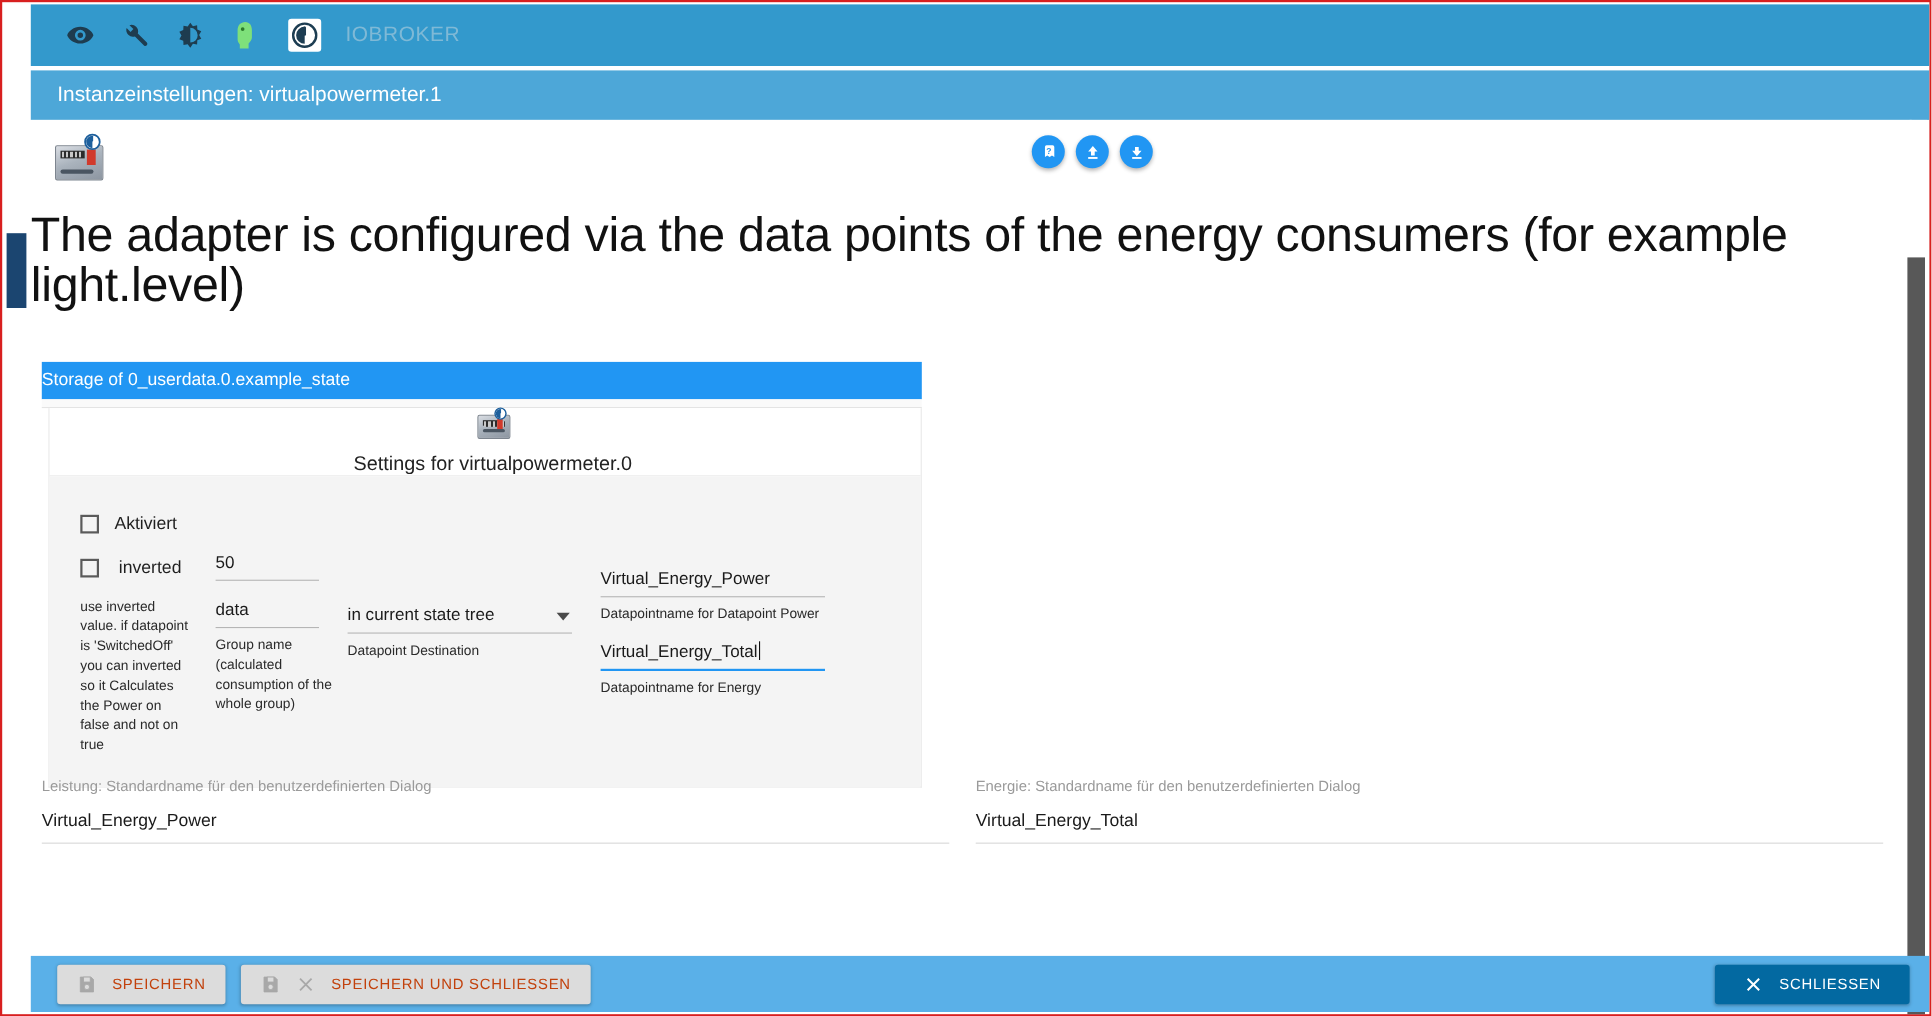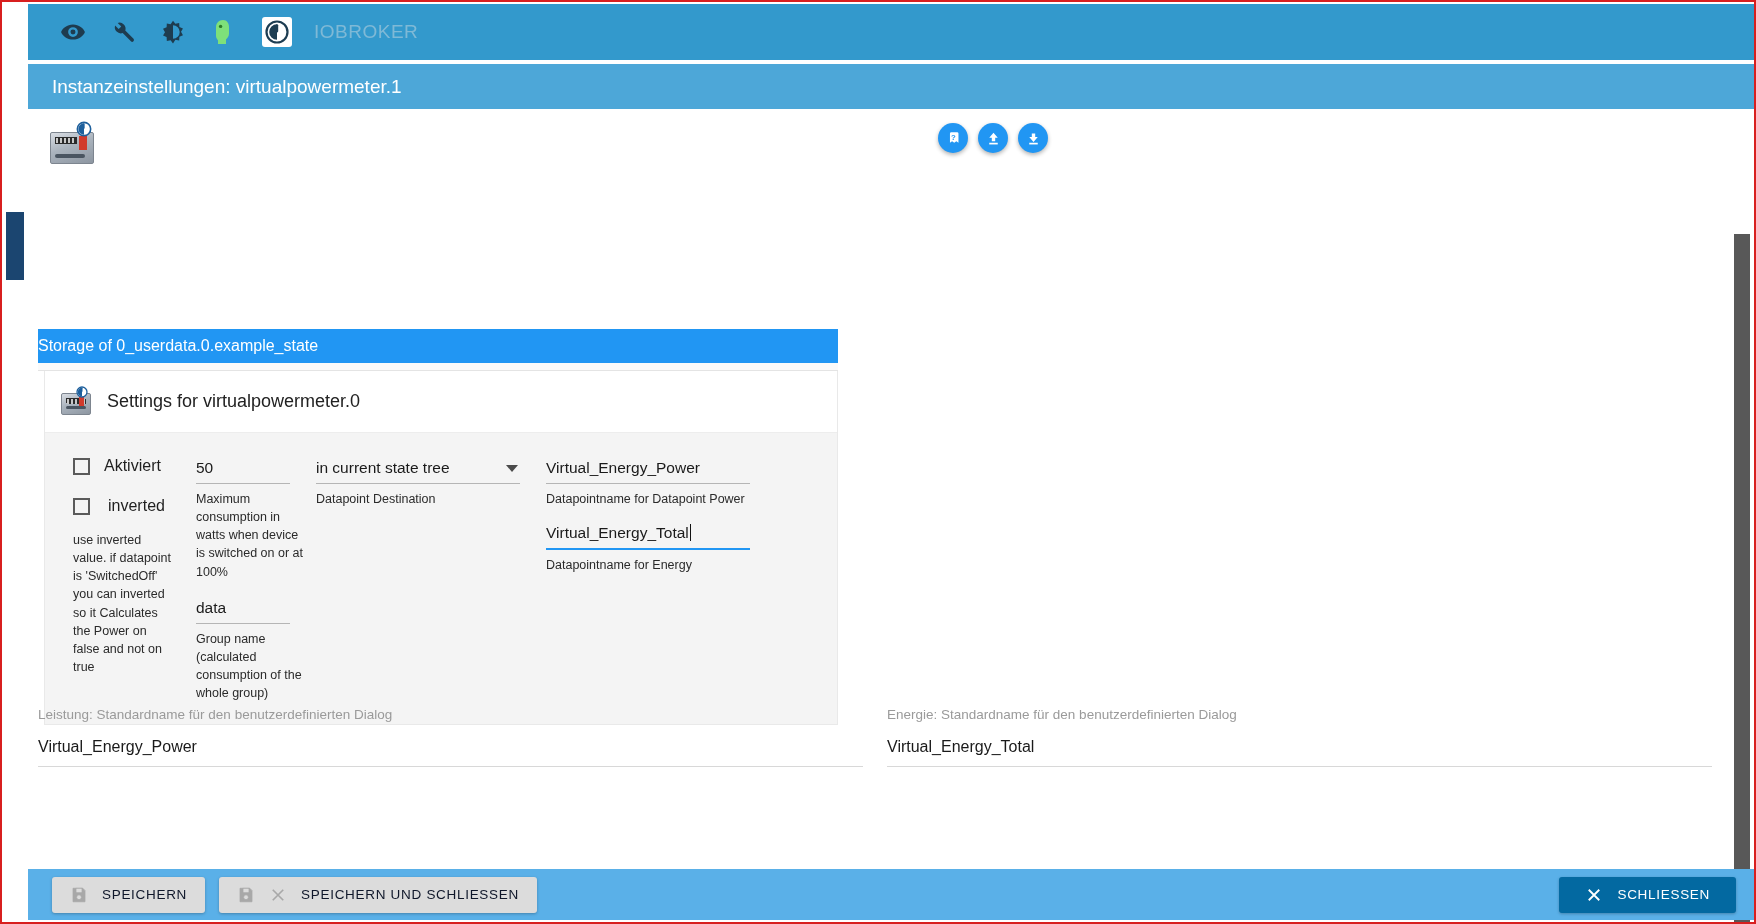--- a/index.html
+++ b/index.html
@@ -174,29 +174,31 @@
     border-top: none;
     margin-left: 6px;
     width: 794px;
   }
   .settings-head {
     height: 62px;
     display: flex; align-items: center;
     padding-left: 14px;
     gap: 16px;
     border-bottom: 1px solid #ededed;
+    flex-direction: column;
   }
   .settings-head .mini-logo { position: relative; width: 32px; height: 30px; }
   .settings-title { font-size: 18px; color: #222; }
 
   .settings-body {
     background: #f4f4f4;
     padding: 24px 0 18px 0;
     display: flex;
     min-height: 282px;
+    align-items: center;
   }
 
   .col { padding: 0 6px; }
   .col-a { width: 145px; padding-left: 28px; }
   .col-b { width: 120px; }
   .col-c { width: 230px; }
   .col-d { width: 230px; }
 
   
   .cbrow { display: flex; align-items: center; gap: 14px; margin-bottom: 6px; }
@@ -281,21 +283,21 @@
     display: flex; align-items: center;
     gap: 14px;
     padding: 0 18px;
     border-radius: 3px;
     font-size: 13.5px;
     letter-spacing: .7px;
     box-shadow: 0 1px 3px rgba(0,0,0,.25);
   }
   .btn.disabled {
     background: #dcdcdc;
-    color: #0f172a;
+    color: #c2410c;
   }
   .btn.disabled svg { fill: #a8a8a8; stroke: #a8a8a8; }
   .btn.primary {
     background: #0369a1;
     color: #ffffff;
     margin-left: auto;
     padding: 0 26px;
   }
   .spacer-btn { margin-left: 14px; }
 </style>
@@ -371,20 +373,21 @@
         </svg>
       </div>
       <div class="round-btn">
         <svg width="17" height="17" viewBox="0 0 24 24">
           <path d="M12 17l-6-7h3.6V5h4.8v5H18l-6 7z" fill="#ffffff"></path>
           <rect x="6" y="18" width="12" height="2.4" fill="#ffffff"></rect>
         </svg>
       </div>
     </div>
 
+    <div class="headline">The adapter is configured via the data points of the energy consumers (for example light.level)</div>
 
     <div class="storage-card">
       <div class="storage-head">
         <span>Storage of 0_userdata.0.example_state</span>
       </div>
       <div class="storage-strip"></div>
 
       <div class="settings-card">
         <div class="settings-head">
           <div class="mini-logo adapter-logo" style="position:relative;left:0;top:0;width:32px;height:30px;">
@@ -412,21 +415,20 @@
             <div class="cbrow second">
               <span class="cbox"></span>
               <span class="cblabel">inverted</span>
             </div>
             <div class="helper-left">use inverted value. if datapoint is 'SwitchedOff' you can inverted so it Calculates the Power on false and not on true</div>
           </div>
 
           <div class="col col-b">
             <div class="field narrow">
               <div class="fval">50</div>
-              <div class="fhelp">Maximum consumption in watts when device is switched on or at 100%</div>
             </div>
             <div class="field narrow" style="margin-top:16px;">
               <div class="fval">data</div>
               <div class="fhelp">Group name (calculated consumption of the whole group)</div>
             </div>
           </div>
 
           <div class="col col-c">
             <div class="field selectfield">
               <div class="fval">

